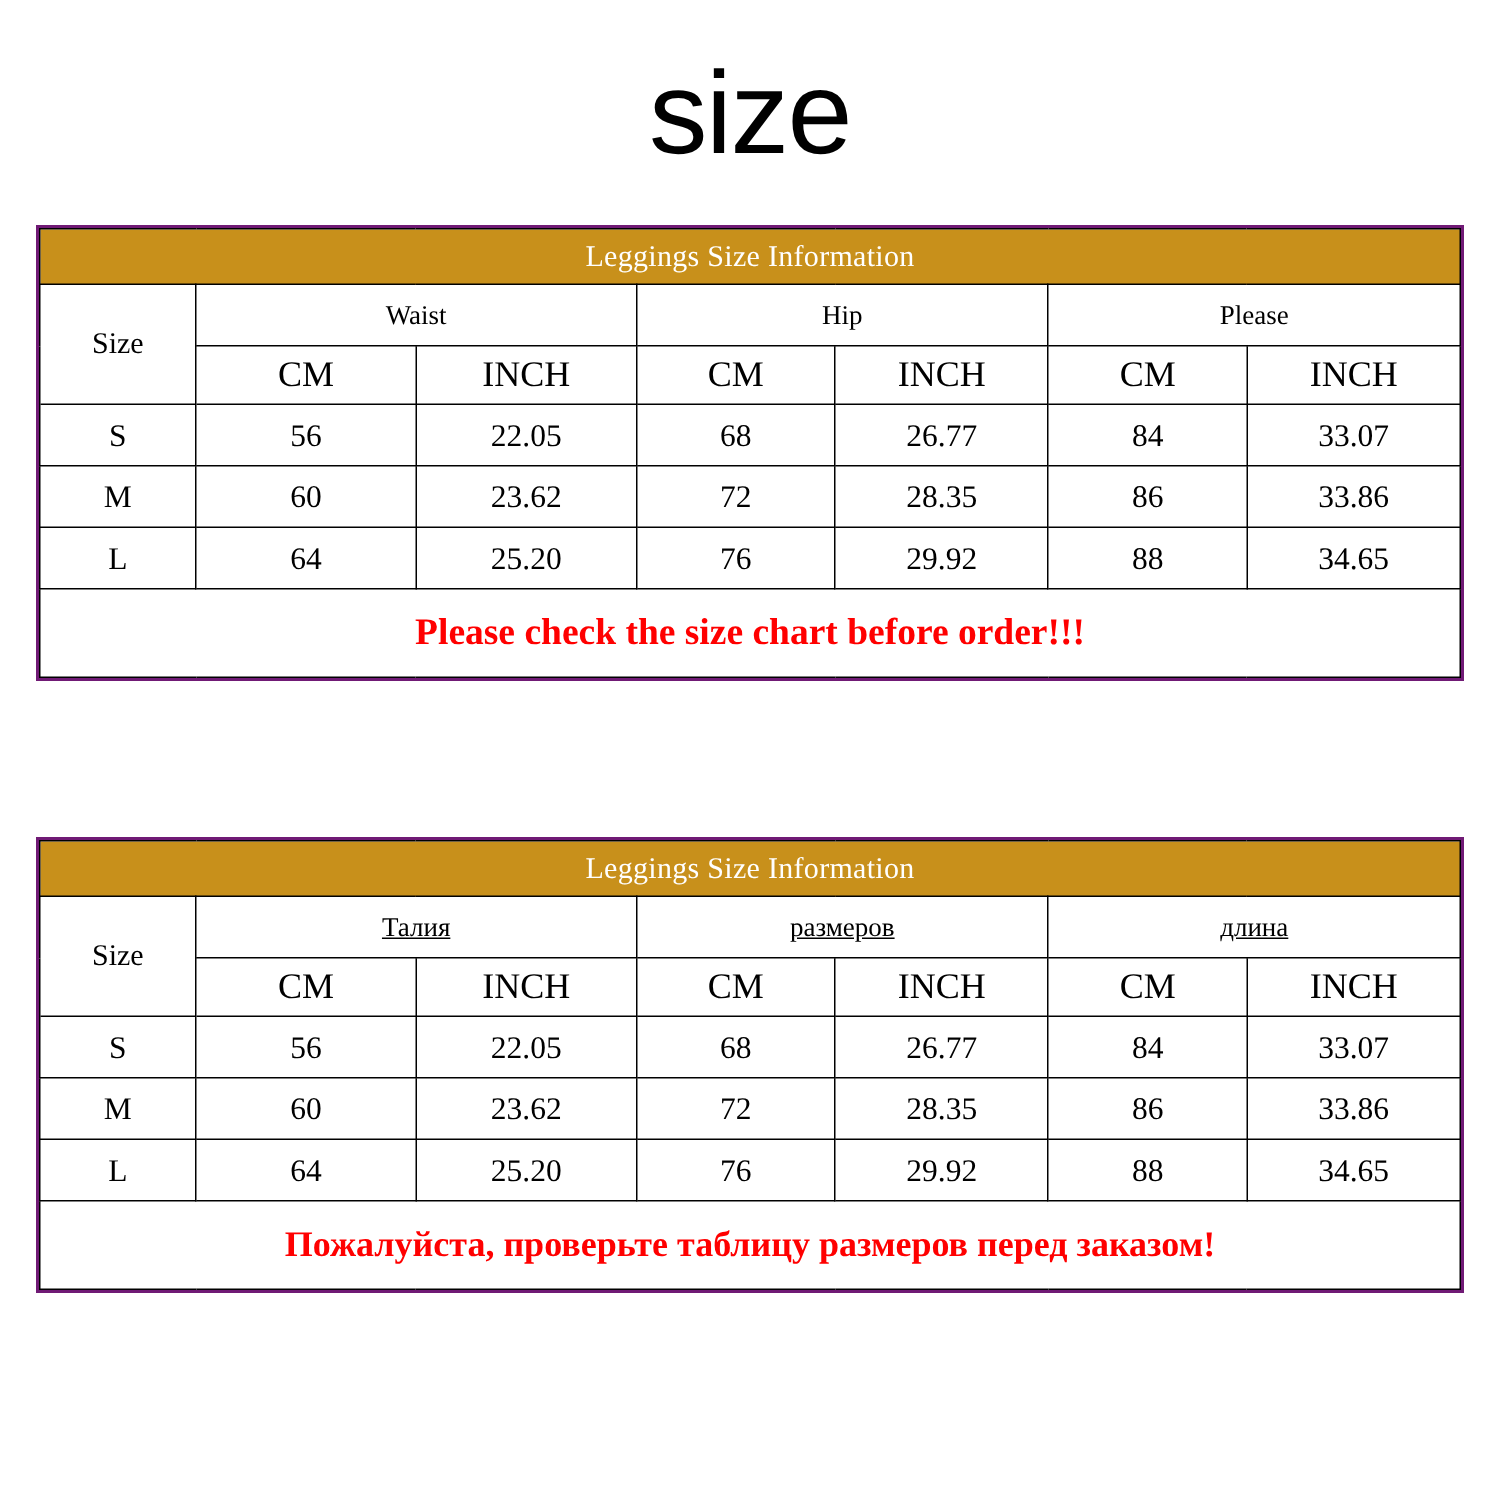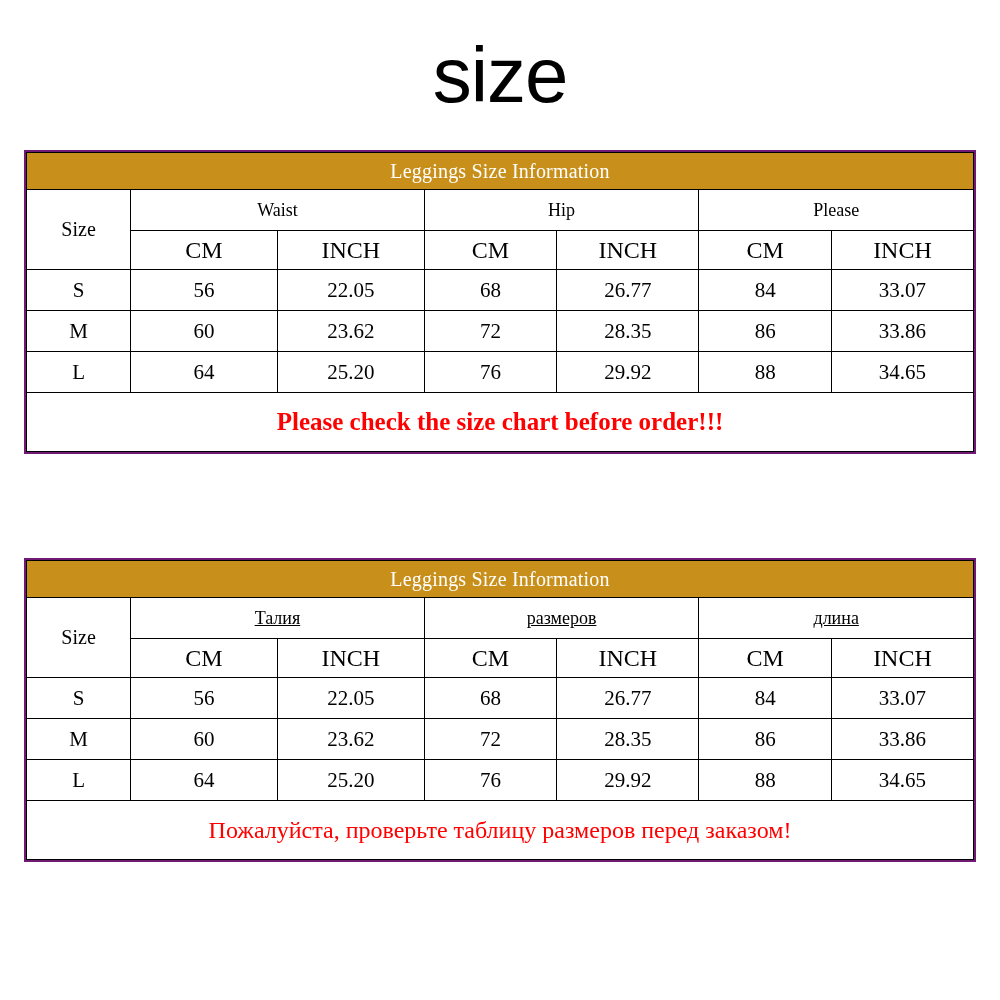--- a/index.html
+++ b/index.html
@@ -88,21 +88,21 @@
     border-bottom: none;
   }
   .note-text {
     color: #ff0000;
     font-weight: bold;
     font-size: 25px;
     font-family: "Liberation Serif", serif;
   }
   .note-text-ru {
     color: #ff0000;
-    font-weight: normal;
+    font-weight: bold;
     font-size: 24px;
     font-family: "Liberation Serif", serif;
   }
   .ru-grp {
     font-family: "Liberation Sans", sans-serif;
     font-size: 27px;
     text-decoration: underline;
   }
   .no-bottom-border { border-bottom: none !important; }
 </style>

